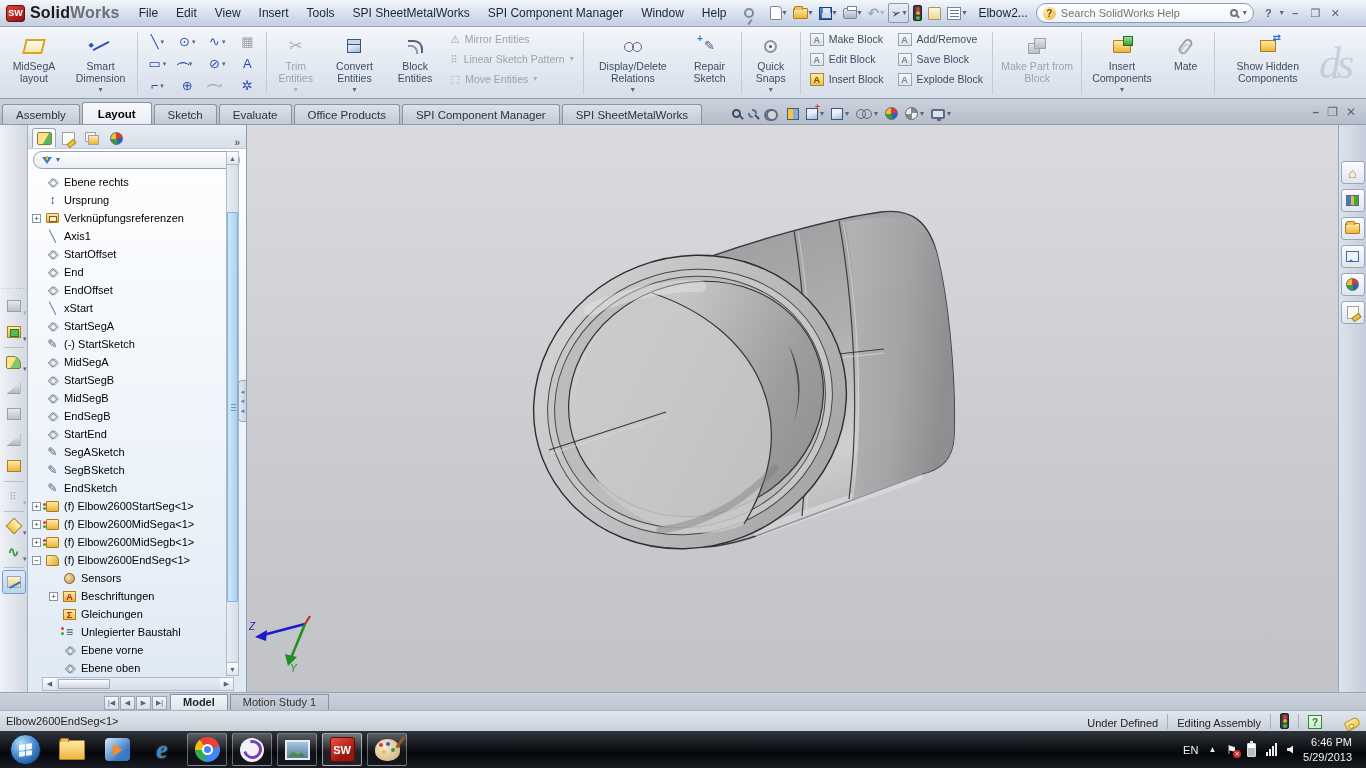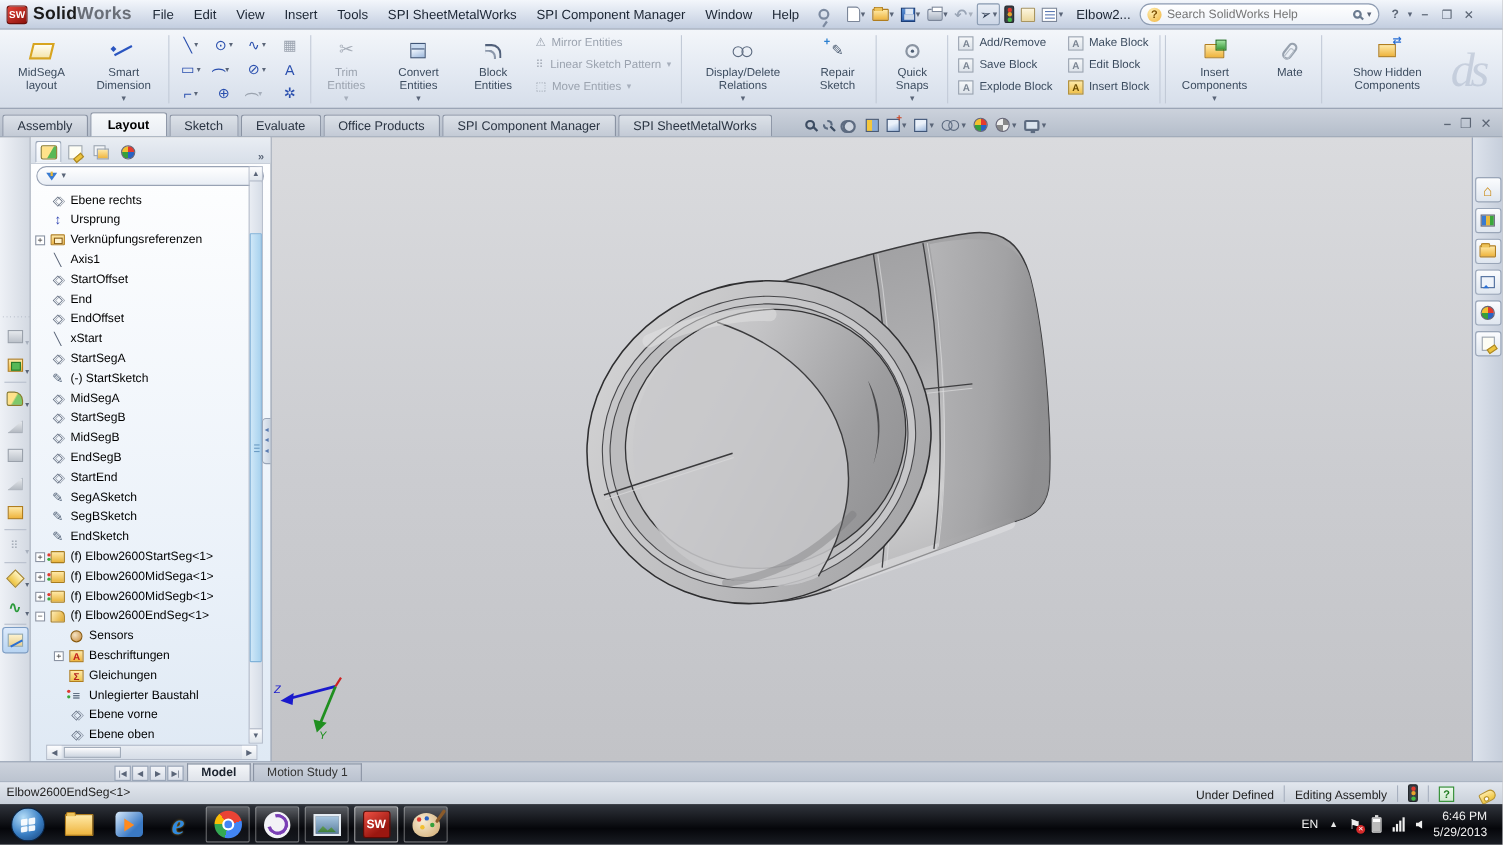--- a/index.html
+++ b/index.html
@@ -435,46 +435,52 @@
     <span class="bi">
         <span class="i-snap"></span>
       </span>
     <span>Quick Snaps</span>
     <span class="caret g" data-g="▾"></span>
   </div>
   <div class="sep-v"></div>
   <div class="rlist">
     <span class="item">
         <span class="bA g" data-g="A"></span>
+        <span>Make Block</span>
+      </span>
+    <span class="item">
+        <span class="bA g" data-g="A"></span>
+        <span>Edit Block</span>
+      </span>
+    <span class="item">
+        <span class="bA yellow g" data-g="A"></span>
+        <span>Insert Block</span>
+      </span>
+  </div>
+  <div class="rlist">
+    <span class="item">
+        <span class="bA g" data-g="A"></span>
         <span>Add/Remove</span>
       </span>
     <span class="item">
         <span class="bA g" data-g="A"></span>
         <span>Save Block</span>
       </span>
     <span class="item">
         <span class="bA g" data-g="A"></span>
         <span>Explode Block</span>
       </span>
   </div>
-  <div class="rlist">
-    <span class="item">
-        <span class="bA g" data-g="A"></span>
-        <span>Make Block</span>
-      </span>
-    <span class="item">
-        <span class="bA g" data-g="A"></span>
-        <span>Edit Block</span>
-      </span>
-    <span class="item">
-        <span class="bA yellow g" data-g="A"></span>
-        <span>Insert Block</span>
-      </span>
-  </div>
   <div class="sep-v"></div>
+  <div class="rbtn dis">
+    <span class="bi">
+        <span class="i-graycubes"></span>
+      </span>
+    <span>Make Part from Block</span>
+  </div>
   <div class="sep-v"></div>
   <div class="rbtn" style="min-width:66px">
     <span class="bi">
         <span class="i-inscomp"></span>
       </span>
     <span>Insert Components</span>
     <span class="caret g" data-g="▾"></span>
   </div>
   <div class="rbtn">
     <span class="bi">

